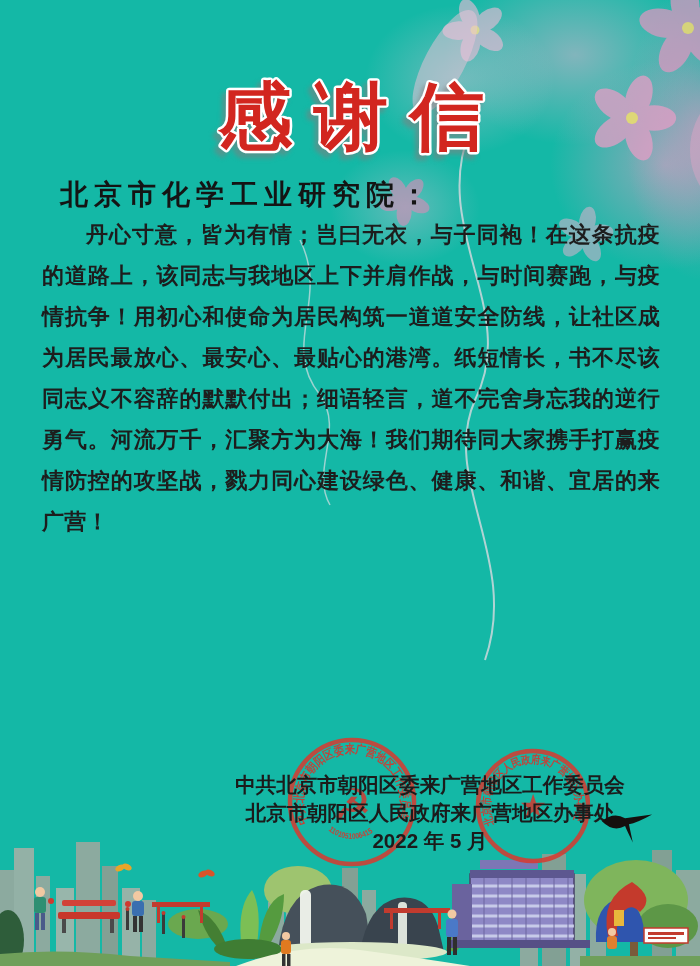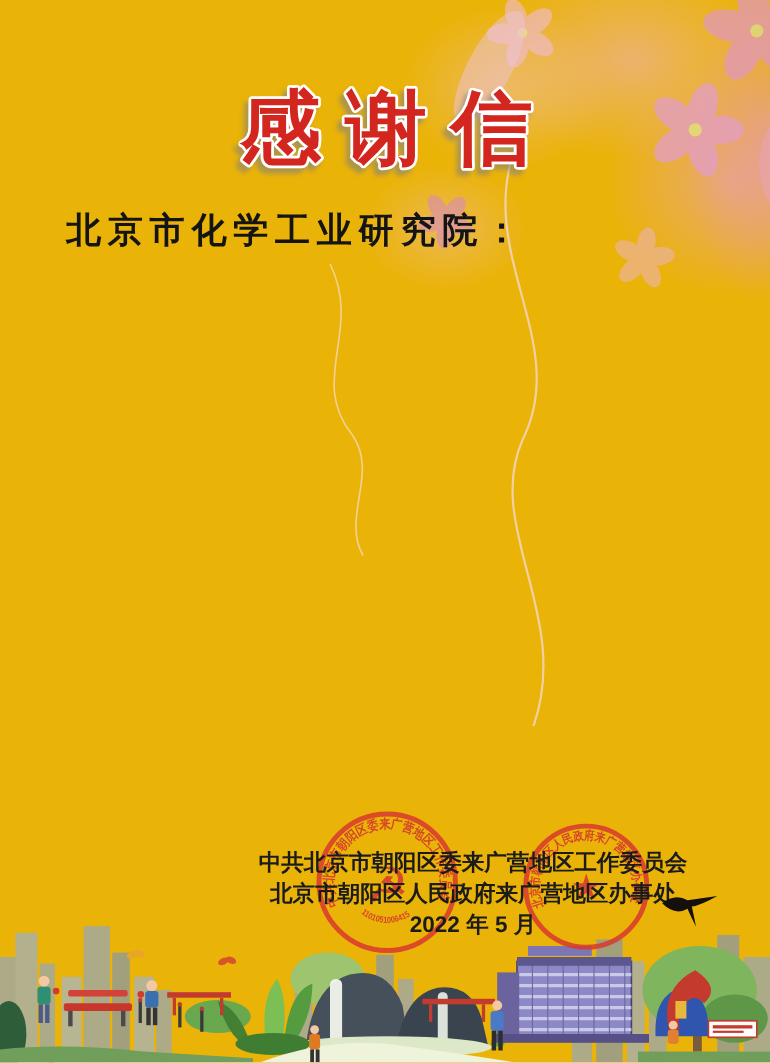--- a/index.html
+++ b/index.html
@@ -1,18 +1,18 @@
 <!DOCTYPE html>
 <html><head>
 <meta charset="utf-8">
 <style>
   html,body{margin:0;padding:0;background:#e8e8e8;}
   .page{
     position:relative;width:700px;height:966px;margin:0 auto;
-    background:#eab308;overflow:hidden;
+    background:#14b8a6;overflow:hidden;
     font-family:"Liberation Sans",sans-serif;
   }
   
   .blob{position:absolute;border-radius:50%;pointer-events:none;}
   .blob-a{left:445px;top:-35px;width:260px;height:180px;
     background:radial-gradient(closest-side,rgba(238,178,210,.50),rgba(238,178,210,0));}
   .blob-b{left:550px;top:60px;width:230px;height:210px;
     background:radial-gradient(closest-side,rgba(233,160,200,.55),rgba(233,160,200,0));}
   .blob-c{left:365px;top:5px;width:190px;height:150px;
     background:radial-gradient(closest-side,rgba(240,195,220,.40),rgba(240,195,220,0));}
@@ -25,23 +25,23 @@
   .title-svg{position:absolute;left:0;top:0;z-index:3;}
   .title-text{
     font-family:"Liberation Sans",sans-serif;
     font-weight:bold;font-size:74px;letter-spacing:22px;
     fill:#d2261f;stroke:#ffffff;stroke-width:5px;stroke-linejoin:round;
     paint-order:stroke;
     filter:drop-shadow(-4px 5px 2px rgba(125,125,125,.55));
   }
   
   .salutation{
-    position:absolute;left:60px;top:188px;z-index:3;
+    position:absolute;left:60px;top:176px;z-index:3;
     font-family:"Liberation Serif",serif;font-weight:700;
-    font-size:32px;letter-spacing:6px;color:#141414;
+    font-size:28px;letter-spacing:6px;color:#141414;
   }
   .body-text{
     position:absolute;left:42px;top:214px;width:618px;z-index:3;
     font-size:22px;line-height:41px;font-weight:600;color:#1d1d1d;
     text-align:justify;letter-spacing:0.2px;
   }
   .body-text p{margin:0 0 3px 0;text-indent:2em;}
   .handwritten-name{
     font-family:"Liberation Serif",serif;font-weight:600;font-size:23px;
     letter-spacing:13px;margin:0 14px;position:relative;top:-1px;
@@ -98,20 +98,21 @@
     <path d="M300,240 C330,300 280,345 320,395 C345,430 310,470 330,505" stroke="#f6e4ec" stroke-width="1.5" fill="none" opacity="0.6"></path>
   </svg>
 
   <svg class="title-svg" width="700" height="175">
     <text x="362" y="142" text-anchor="middle" class="title-text">感谢信</text>
   </svg>
 
   <div class="salutation">北京市化学工业研究院：</div>
 
   <div class="body-text">
+    <p>丹心寸意，皆为有情；岂曰无衣，与子同袍！在这条抗疫的道路上，该同志与我地区上下并肩作战，与时间赛跑，与疫情抗争！用初心和使命为居民构筑一道道安全防线，让社区成为居民最放心、最安心、最贴心的港湾。纸短情长，书不尽该同志义不容辞的默默付出；细语轻言，道不完舍身忘我的逆行勇气。河流万千，汇聚方为大海！我们期待同大家携手打赢疫情防控的攻坚战，戮力同心建设绿色、健康、和谐、宜居的来广营！</p>
   </div>
 
   <svg class="stamps-svg" width="700" height="966">
     <defs>
       <path id="ringL" d="M 307.6 822.7 A 49 49 0 1 1 396.4 822.7"></path>
       <path id="numL" d="M 328.2 830.3 A 37 37 0 0 0 375.8 830.3"></path>
       <path id="ringR" d="M 494.0 824.2 A 43 43 0 1 1 572.0 824.2"></path>
     </defs>
     <g>
       <circle cx="352" cy="802" r="62" class="stamp-ring"></circle>

